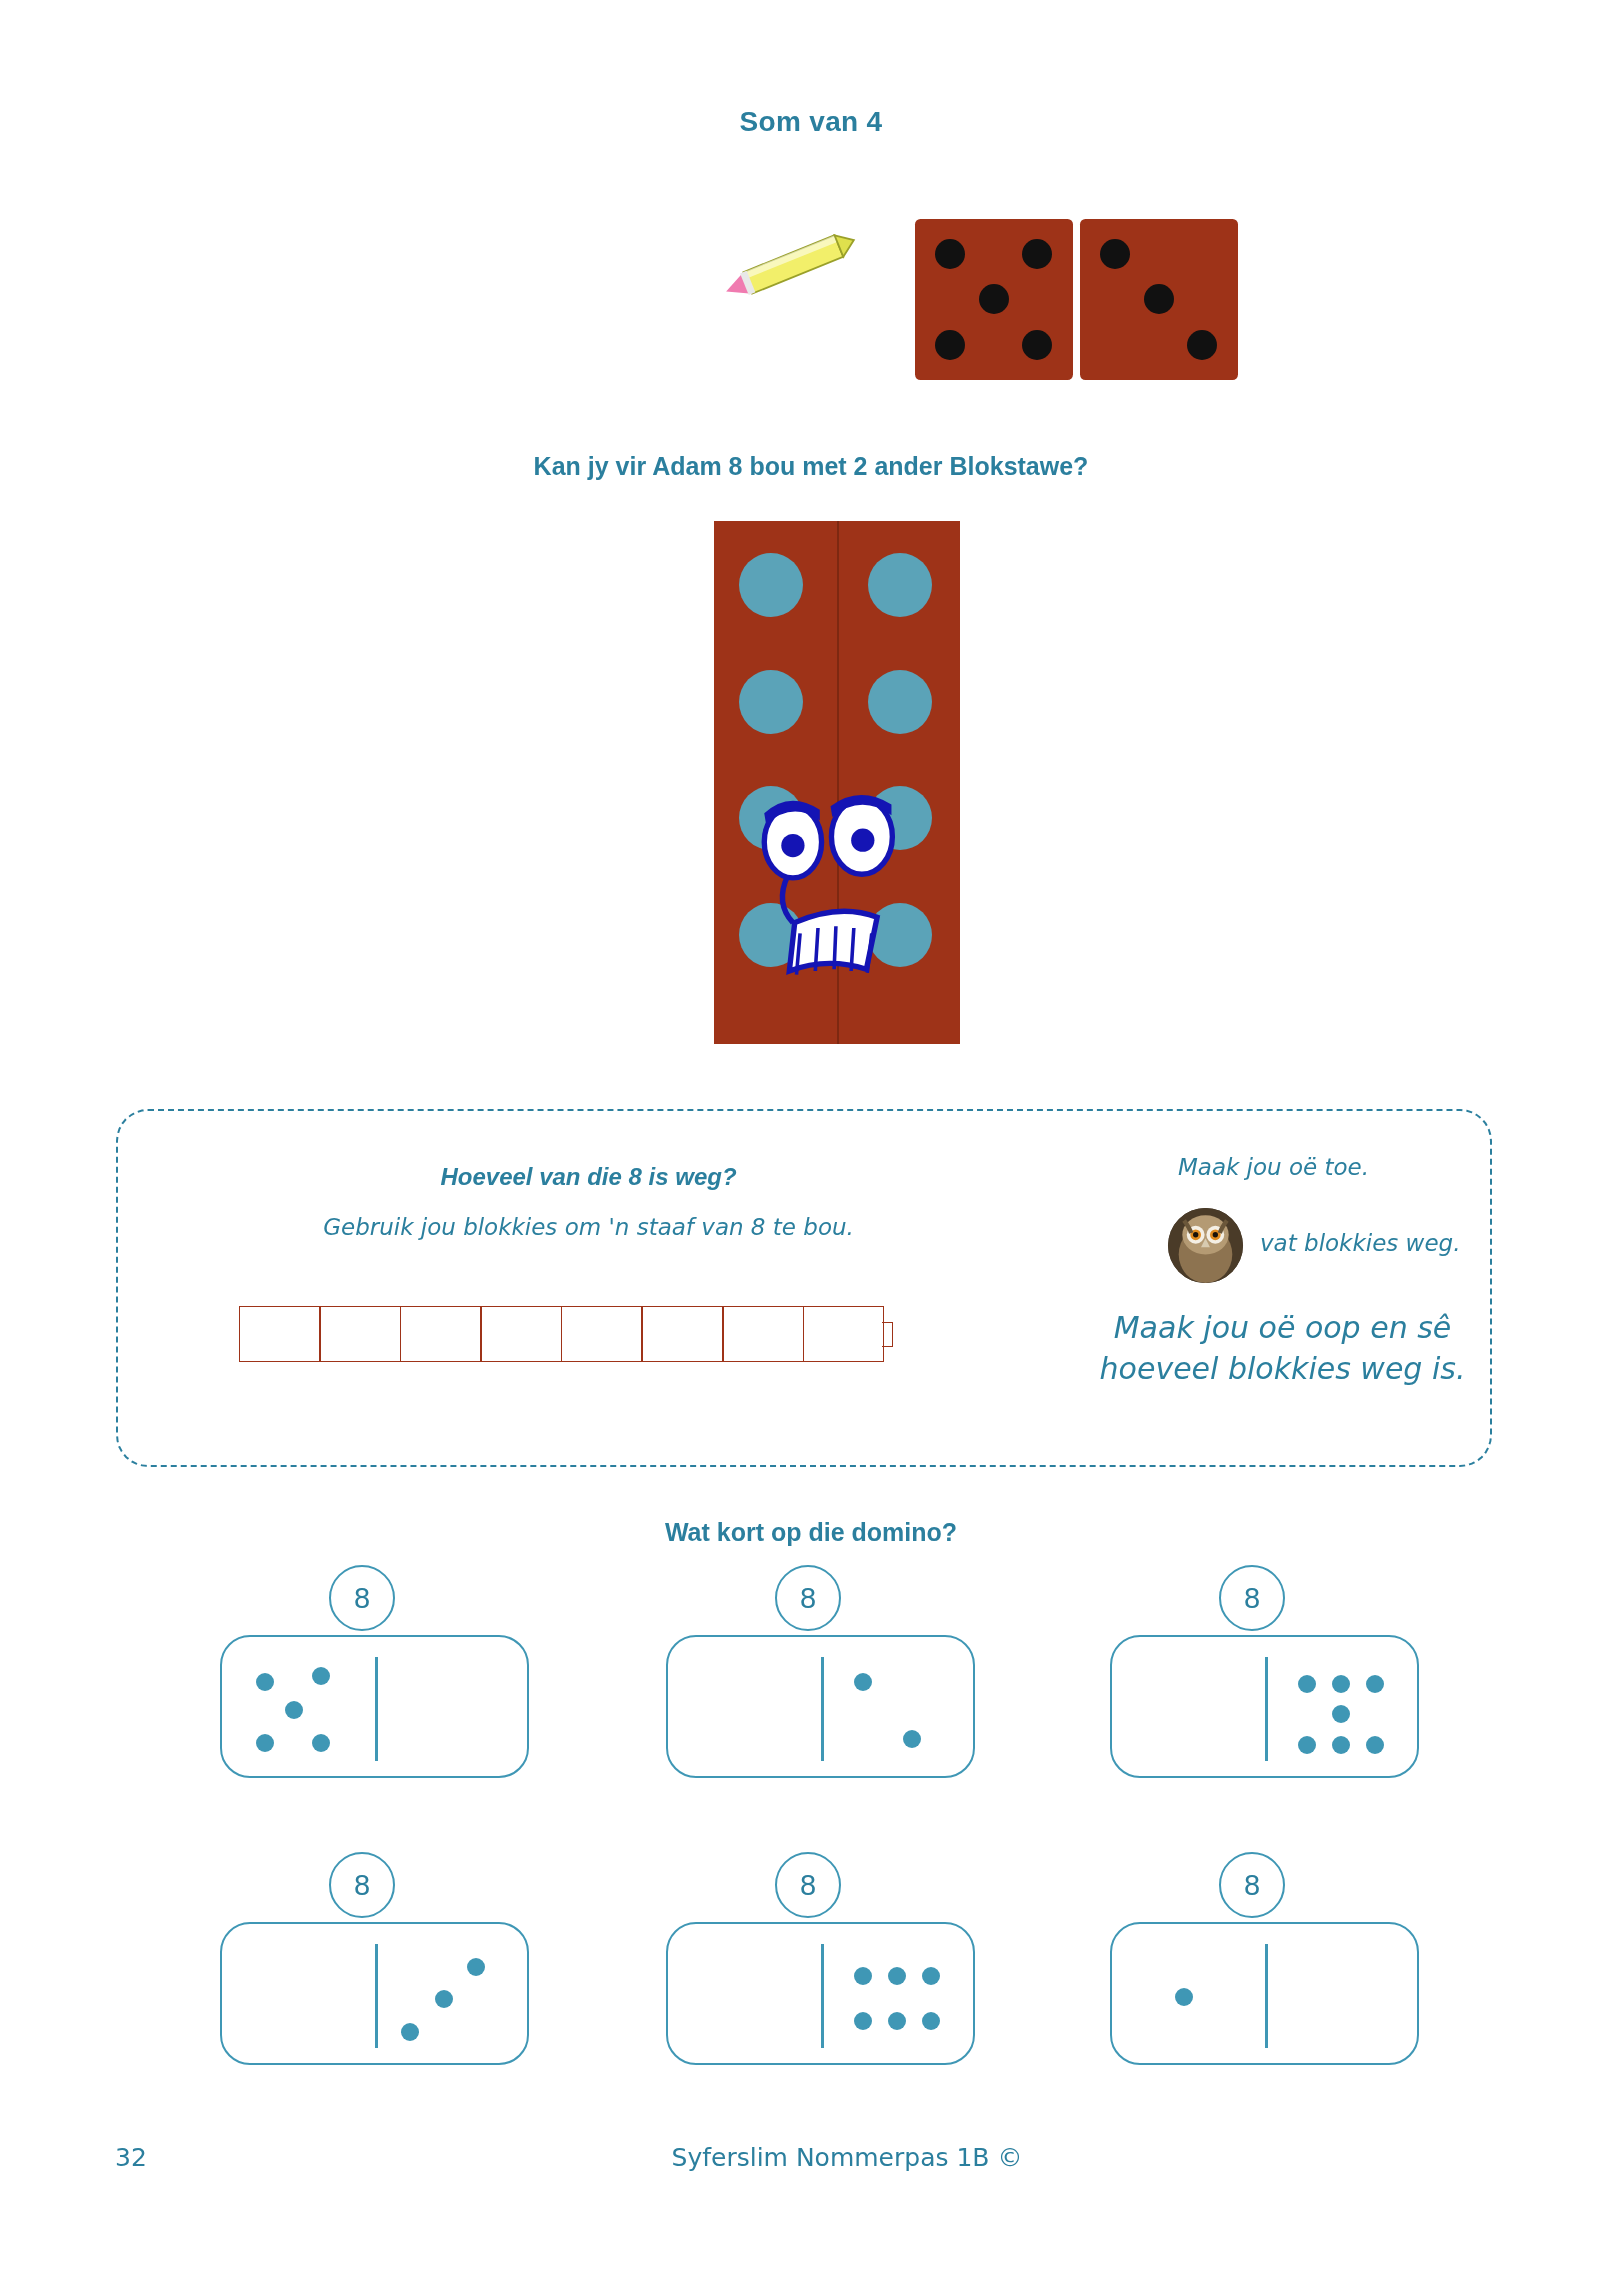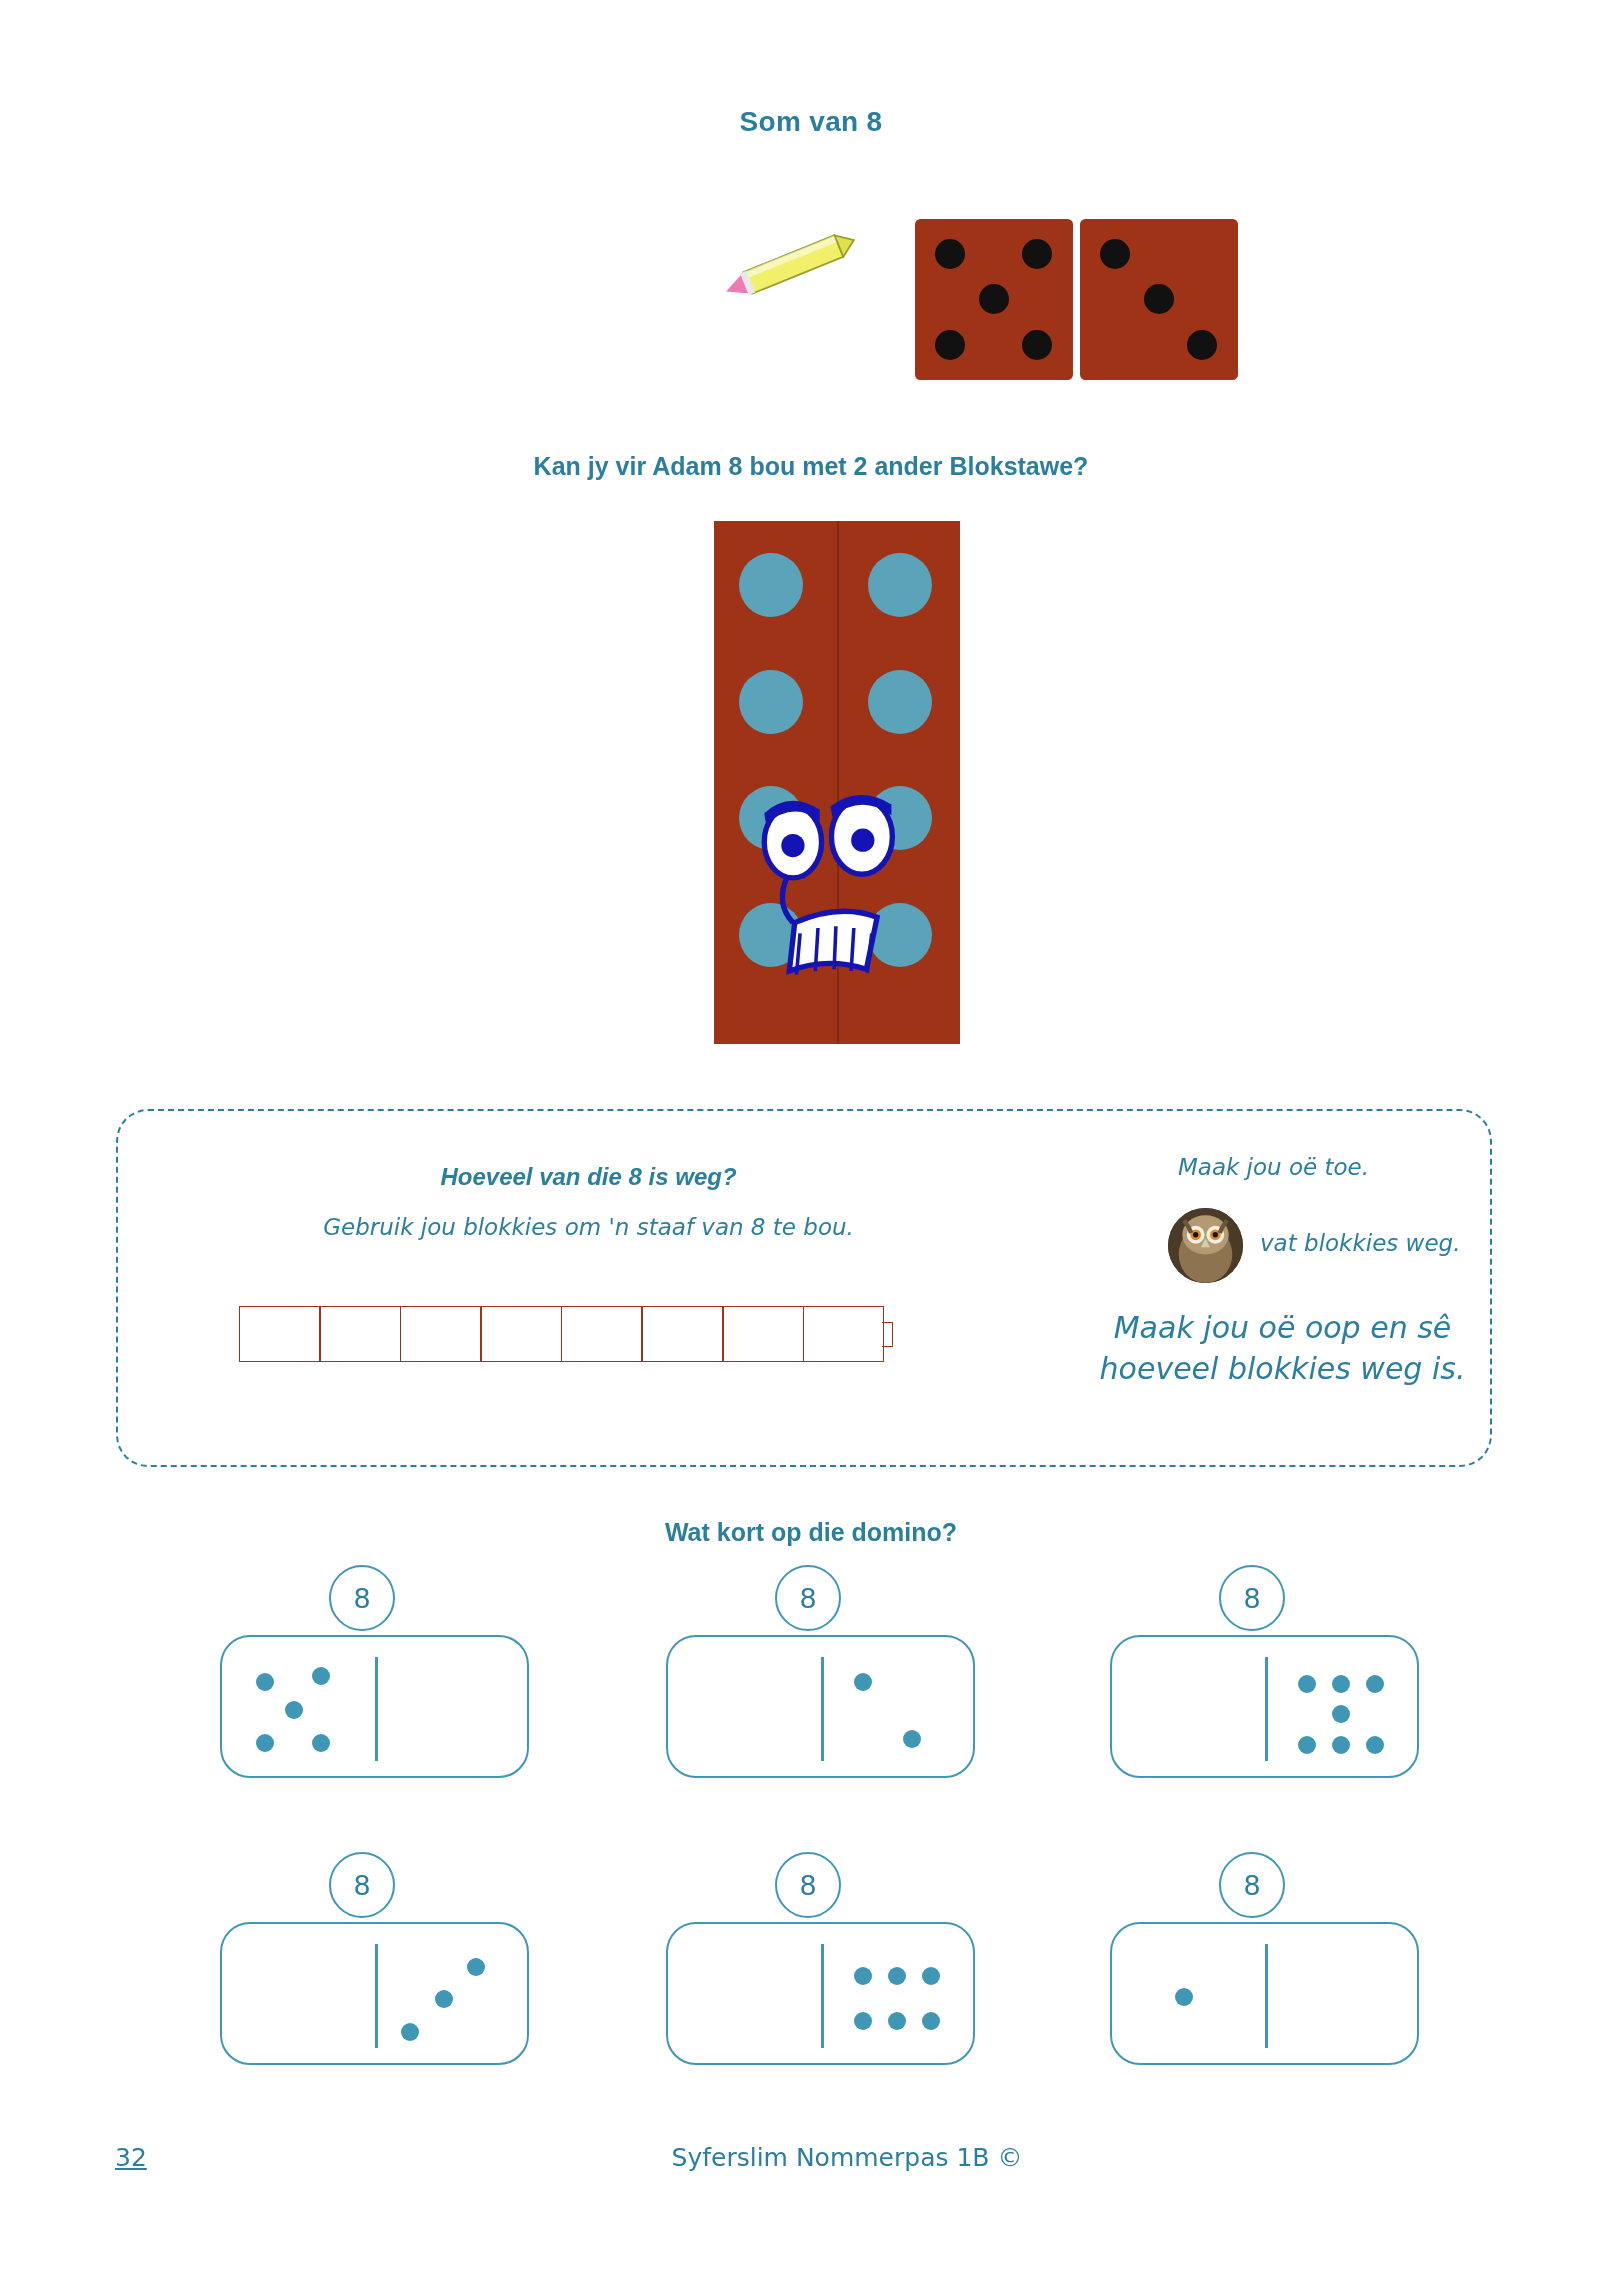--- a/index.html
+++ b/index.html
@@ -282,40 +282,39 @@
   }
 
   
   .page-num {
     position: absolute;
     top: 2143px;
     left: 115px;
     font-size: 25px;
     color: #2b7f9e;
     font-family: "DejaVu Sans", sans-serif;
-    text-decoration: underline;
   }
   .footer {
     position: absolute;
     top: 2143px;
     left: 0;
     width: 100%;
     text-align: center;
     font-size: 25px;
     color: #2b7f9e;
     font-family: "DejaVu Sans", sans-serif;
     margin-left: 36px;
   }
 </style>
 </head>
 <body>
 
 <div class="page">
 
-  <div class="title">Som van 8</div>
+  <div class="title">Som van 4</div>
 
 
   <div class="pencil">
     <svg viewBox="0 0 180 110" width="161" height="99">
       <g transform="rotate(-22 90 55)">
         <polygon points="40,44 150,44 150,70 40,70" fill="#f2ef6a" stroke="#9aa02a" stroke-width="2"></polygon>
         <polygon points="40,44 150,44 150,52 40,52" fill="#ffffff" opacity="0.55"></polygon>
         <polygon points="150,44 168,57 150,70" fill="#dfe04d" stroke="#9aa02a" stroke-width="2"></polygon>
         <polygon points="40,44 14,57 40,70" fill="#f07bb0"></polygon>
         <rect x="36" y="44" width="8" height="26" fill="#e8e8e8"></rect>

